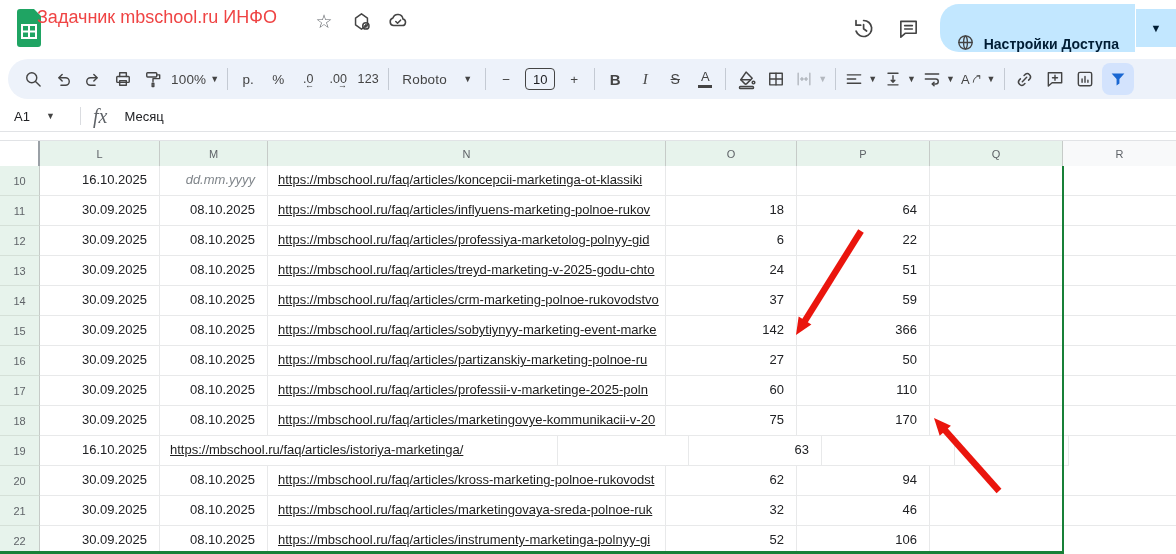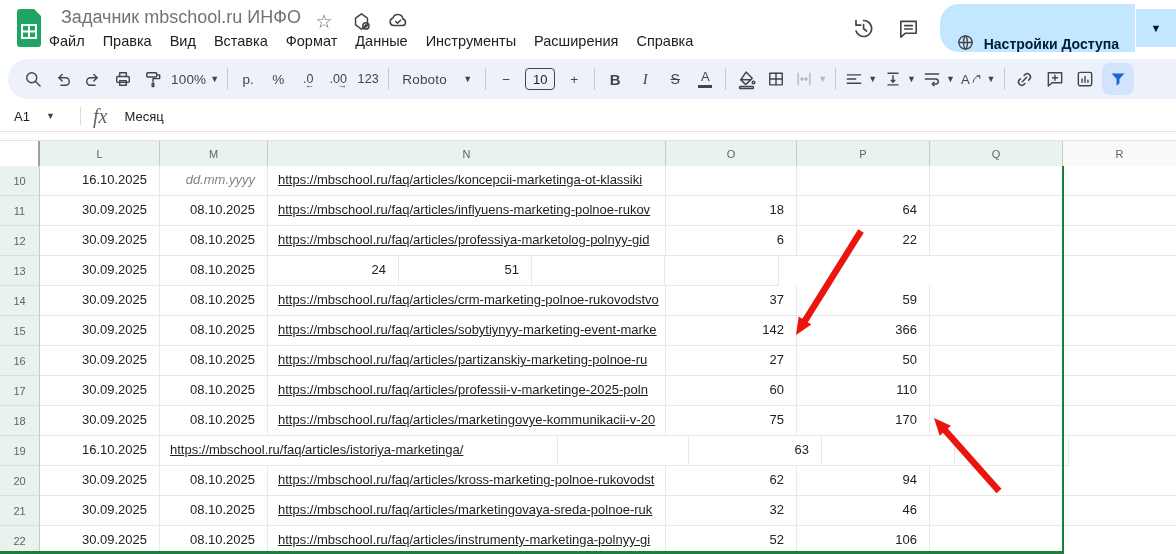--- a/index.html
+++ b/index.html
@@ -9,21 +9,21 @@
     background:#fff; color:#202124; position:relative;
   }
   svg.ic { display:block; }
   .ic path, .ic rect, .ic circle, .ic line {
     fill:none; stroke:#444; stroke-width:1.7; stroke-linecap:round; stroke-linejoin:round;
   }
 
   
   #topbar { position:absolute; top:0; left:0; width:1176px; height:58px; background:#fff; }
   #logo { position:absolute; left:15px; top:9px; }
-  #doc-title { position:absolute; left:61px; top:7px; font-size:18px; color:#737373; white-space:nowrap; }
+  #doc-title { position:absolute; left:37px; top:7px; font-size:18px; color:#ef4444; white-space:nowrap; }
   #title-icons { position:absolute; left:312px; top:9px; display:flex; align-items:center; gap:13px; }
   .t-icon { width:24px; height:24px; display:flex; align-items:center; justify-content:center; color:#5f6368; font-size:19px; }
   #menubar { position:absolute; left:40px; top:30px; display:flex; }
   .menu-item { font-size:14.5px; color:#202124; padding:3px 9px; border-radius:5px; white-space:nowrap; }
   #top-right { position:absolute; right:0; top:8px; height:40px; display:flex; align-items:center; }
   #history-btn, #comments-btn { width:46px; height:40px; display:flex; align-items:center; justify-content:center; }
   #share-pill { height:48px; background:var(--share-pill); border-radius:19px 0 0 19px;
     display:flex; align-items:flex-end; padding:0 4px 0 16px; margin-left:8px; }
   #share-label { font-size:14px; font-weight:bold; color:#001d35; padding:0 12px 0 9px; white-space:nowrap; }
   #share-divider { width:1px; height:38px; background:#fff; }
@@ -107,31 +107,20 @@
         <path d="M17 15.3 v3.4 M15.3 17 h3.4"></path>
       </svg>
     </span>
     <span class="t-icon">
       <svg class="ic" width="22" height="22" viewBox="0 0 24 24">
         <path d="M7.2 17 h9.6 a3.6 3.6 0 0 0 .6-7.1 A5.6 5.6 0 0 0 6.5 8.8 A4.2 4.2 0 0 0 7.2 17 Z"></path>
         <path d="M9.6 12.6 l1.9 1.9 3.3-3.4"></path>
       </svg>
     </span>
   </div>
-  <div id="menubar">
-      <div class="menu-item">Файл</div>
-      <div class="menu-item">Правка</div>
-      <div class="menu-item">Вид</div>
-      <div class="menu-item">Вставка</div>
-      <div class="menu-item">Формат</div>
-      <div class="menu-item">Данные</div>
-      <div class="menu-item">Инструменты</div>
-      <div class="menu-item">Расширения</div>
-      <div class="menu-item">Справка</div>
-    </div>
   <div id="top-right">
     <div id="history-btn">
       <svg class="ic" width="24" height="24" viewBox="0 0 24 24">
         <path d="M12.6 4.5 a8 8 0 1 1 -7.5 10.6"></path>
         <path d="M5 4.5 v4.7 h4.7"></path>
         <path d="M12.6 8.5 v4.3 l3 2.2"></path>
       </svg>
     </div>
     <div id="comments-btn">
       <svg class="ic" width="23" height="23" viewBox="0 0 24 24">
@@ -344,20 +333,21 @@
         <div class="d-cell url" style="width: 398px;">https://mbschool.ru/faq/articles/professiya-marketolog-polnyy-gid</div>
         <div class="d-cell r" style="width: 131px;">6</div>
         <div class="d-cell r" style="width: 133px;">22</div>
         <div class="d-cell" style="width: 133px;"></div>
         <div class="d-cell" style="width: 114px;"></div>
       </div>
       <div class="g-row">
         <div class="rh-cell">13</div>
         <div class="d-cell r" style="width: 120px;">30.09.2025</div>
         <div class="d-cell r" style="width: 108px;">08.10.2025</div>
+        <div class="d-cell url" style="width: 398px;">https://mbschool.ru/faq/articles/treyd-marketing-v-2025-godu-chto</div>
         <div class="d-cell r" style="width: 131px;">24</div>
         <div class="d-cell r" style="width: 133px;">51</div>
         <div class="d-cell" style="width: 133px;"></div>
         <div class="d-cell" style="width: 114px;"></div>
       </div>
       <div class="g-row">
         <div class="rh-cell">14</div>
         <div class="d-cell r" style="width: 120px;">30.09.2025</div>
         <div class="d-cell r" style="width: 108px;">08.10.2025</div>
         <div class="d-cell url" style="width: 398px;">https://mbschool.ru/faq/articles/crm-marketing-polnoe-rukovodstvo</div>

